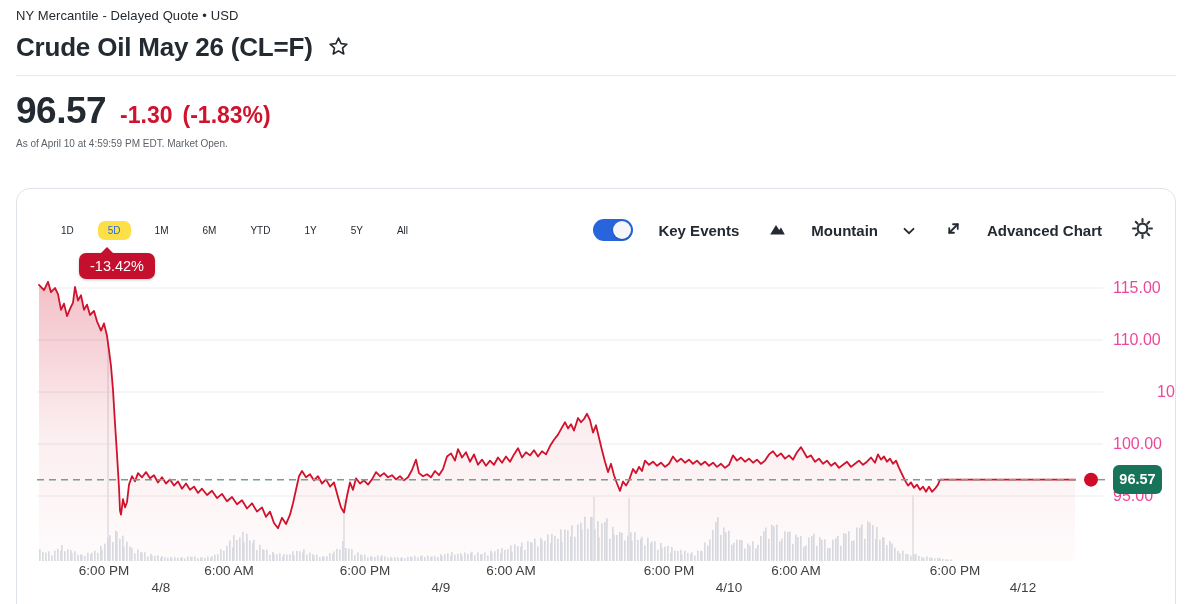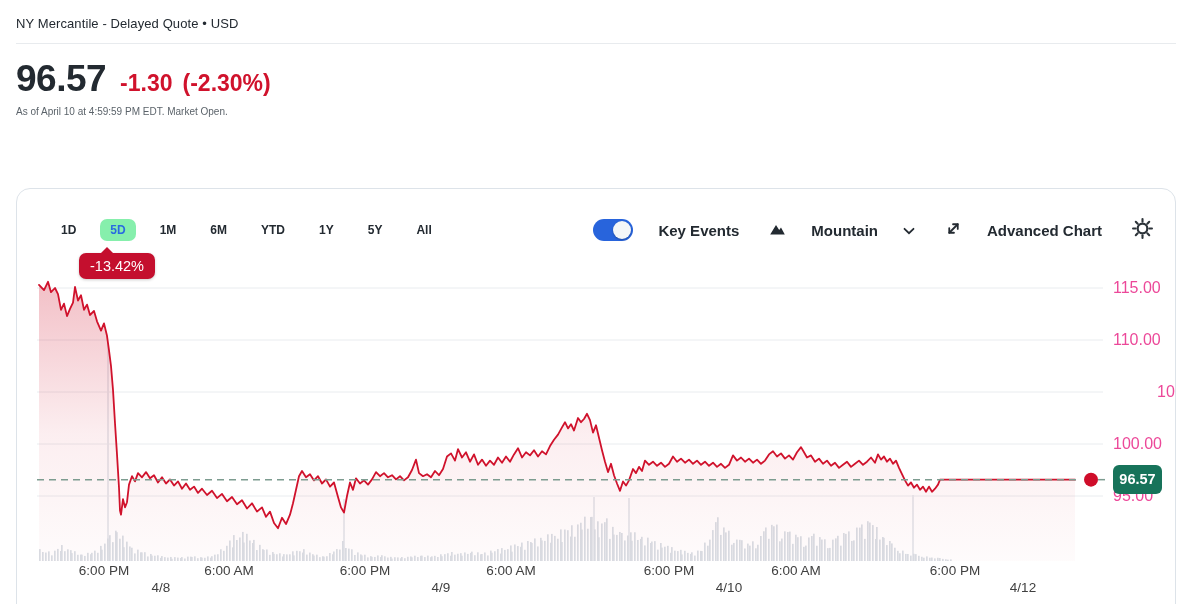--- a/index.html
+++ b/index.html
@@ -1,37 +1,37 @@
 <!DOCTYPE html>
 <html><head>
 <meta charset="utf-8">
 <style>
   * { margin:0; padding:0; box-sizing:border-box; }
   html,body { width:1192px; height:604px; overflow:hidden; background:#fff;
     font-family:"Liberation Sans", sans-serif; color:#232a31; }
-  .hdr { padding:16px 16px 0 16px; }
+  .hdr { padding:8px 16px 0 16px; }
   .exchange-line { font-size:13px; color:#232a31; letter-spacing:.1px; }
   .title-row { display:flex; align-items:center; gap:14px; margin-top:9px; }
   .title { font-size:26px; font-weight:800; letter-spacing:-.2px; }
   .star-btn { background:none; border:none; cursor:pointer; display:flex; align-items:center; padding:0; }
   .hdr-divider { border:none; border-top:1px solid #e8ebee; margin:12px 0 0 0; }
   .price-row { display:flex; align-items:baseline; gap:14px; padding:14px 16px 0 16px; }
   .price { font-size:37px; font-weight:800; letter-spacing:-.5px; }
   .change, .change-pct { font-size:23px; font-weight:700; color:#d0122c; }
   .change-pct { margin-left:-4px; }
   .asof { font-size:10px; color:#5b636a; padding:6px 16px 0 16px; }
 
   .chart-card { position:absolute; left:16px; top:188px; width:1160px; height:430px;
     border:1px solid #dde3e9; border-radius:14px; background:#fff; overflow:hidden; }
   .toolbar { position:absolute; left:0; top:26px; width:100%; height:30px;
     display:flex; align-items:center; padding:0 22px 0 34px; }
   .tabs { display:flex; align-items:center; gap:14px; }
-  .tab { border:none; background:none; font-family:inherit; font-size:12px; font-weight:700;
+  .tab { border:none; background:none; font-family:inherit; font-size:10px; font-weight:400;
     color:#232a31; padding:4px 10px; border-radius:7px; cursor:pointer; }
-  .tab.active { background:#86efac; color:#2a6be0; }
+  .tab.active { background:#fde047; color:#2a6be0; }
   .toolbar-right { margin-left:auto; display:flex; align-items:center; gap:30px; }
   .grp { display:flex; align-items:center; gap:25px; cursor:pointer; }
   .grp-label { font-size:15px; font-weight:700; color:#232a31; }
   .toggle { position:relative; width:40px; height:22px; border-radius:11px; background:#2864dc;
     border:none; cursor:pointer; }
   .knob { position:absolute; top:2px; right:2px; width:18px; height:18px; border-radius:50%;
     background:#f4f6f8; box-shadow:0 1px 2px rgba(0,0,0,.25); }
   .icon-btn { background:none; border:none; cursor:pointer; display:flex; align-items:center; padding:0; }
 
   .range-badge { position:absolute; left:62px; top:64px; background:#c40f2e; color:#fff;
@@ -46,26 +46,36 @@
   .x-time { top:374px; } .x-date { top:391px; }
   .price-badge { position:absolute; left:1096px; width:49px; height:29px; background:#17735a;
     border-radius:6px; color:#fff; font-size:14.5px; font-weight:700;
     display:flex; align-items:center; justify-content:center; }
 </style>
 </head>
 <body>
 
 <div class="hdr">
   <div class="exchange-line">NY Mercantile - Delayed Quote • USD</div>
+  <div class="title-row">
+    <h1 class="title">Crude Oil May 26 (CL=F)</h1>
+    <button class="star-btn">
+      <span>
+        <svg width="23" height="23" viewBox="0 0 24 24" fill="none" stroke="#232a31" stroke-width="1.7" stroke-linejoin="round">
+          <path d="M12 3.2 L14.7 9 L20.8 9.6 L16.2 13.7 L17.5 19.8 L12 16.6 L6.5 19.8 L7.8 13.7 L3.2 9.6 L9.3 9 Z"></path>
+        </svg>
+      </span>
+    </button>
+  </div>
   <hr class="hdr-divider">
 </div>
 <div class="price-row">
   <span class="price">96.57</span>
   <span class="change">-1.30</span>
-  <span class="change-pct">(-2.30%)</span>
+  <span class="change-pct">(-1.83%)</span>
 </div>
 <div class="asof">As of April 10 at 4:59:59 PM EDT. Market Open.</div>
 
 <section class="chart-card">
   <div class="toolbar">
     <div class="tabs">
       <button class="tab">1D</button>
       <button class="tab active">5D</button>
       <button class="tab">1M</button>
       <button class="tab">6M</button>

